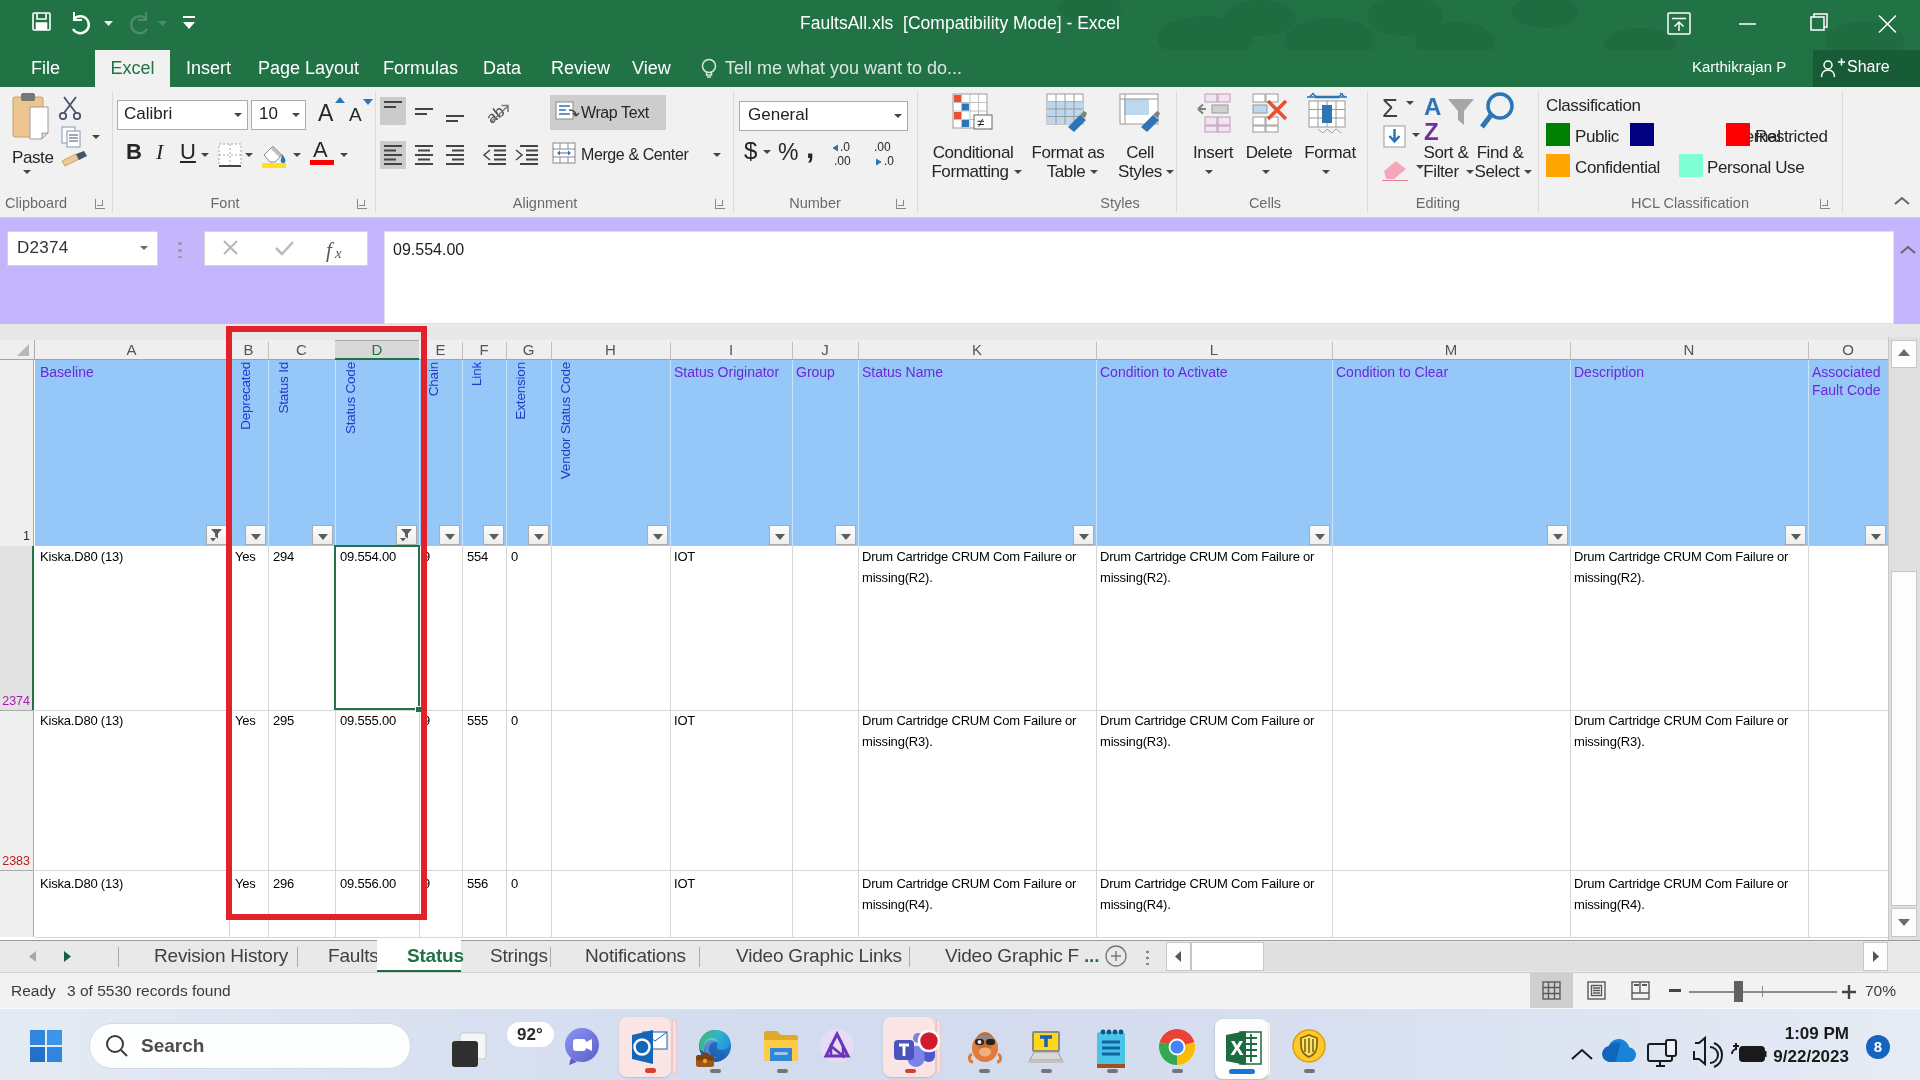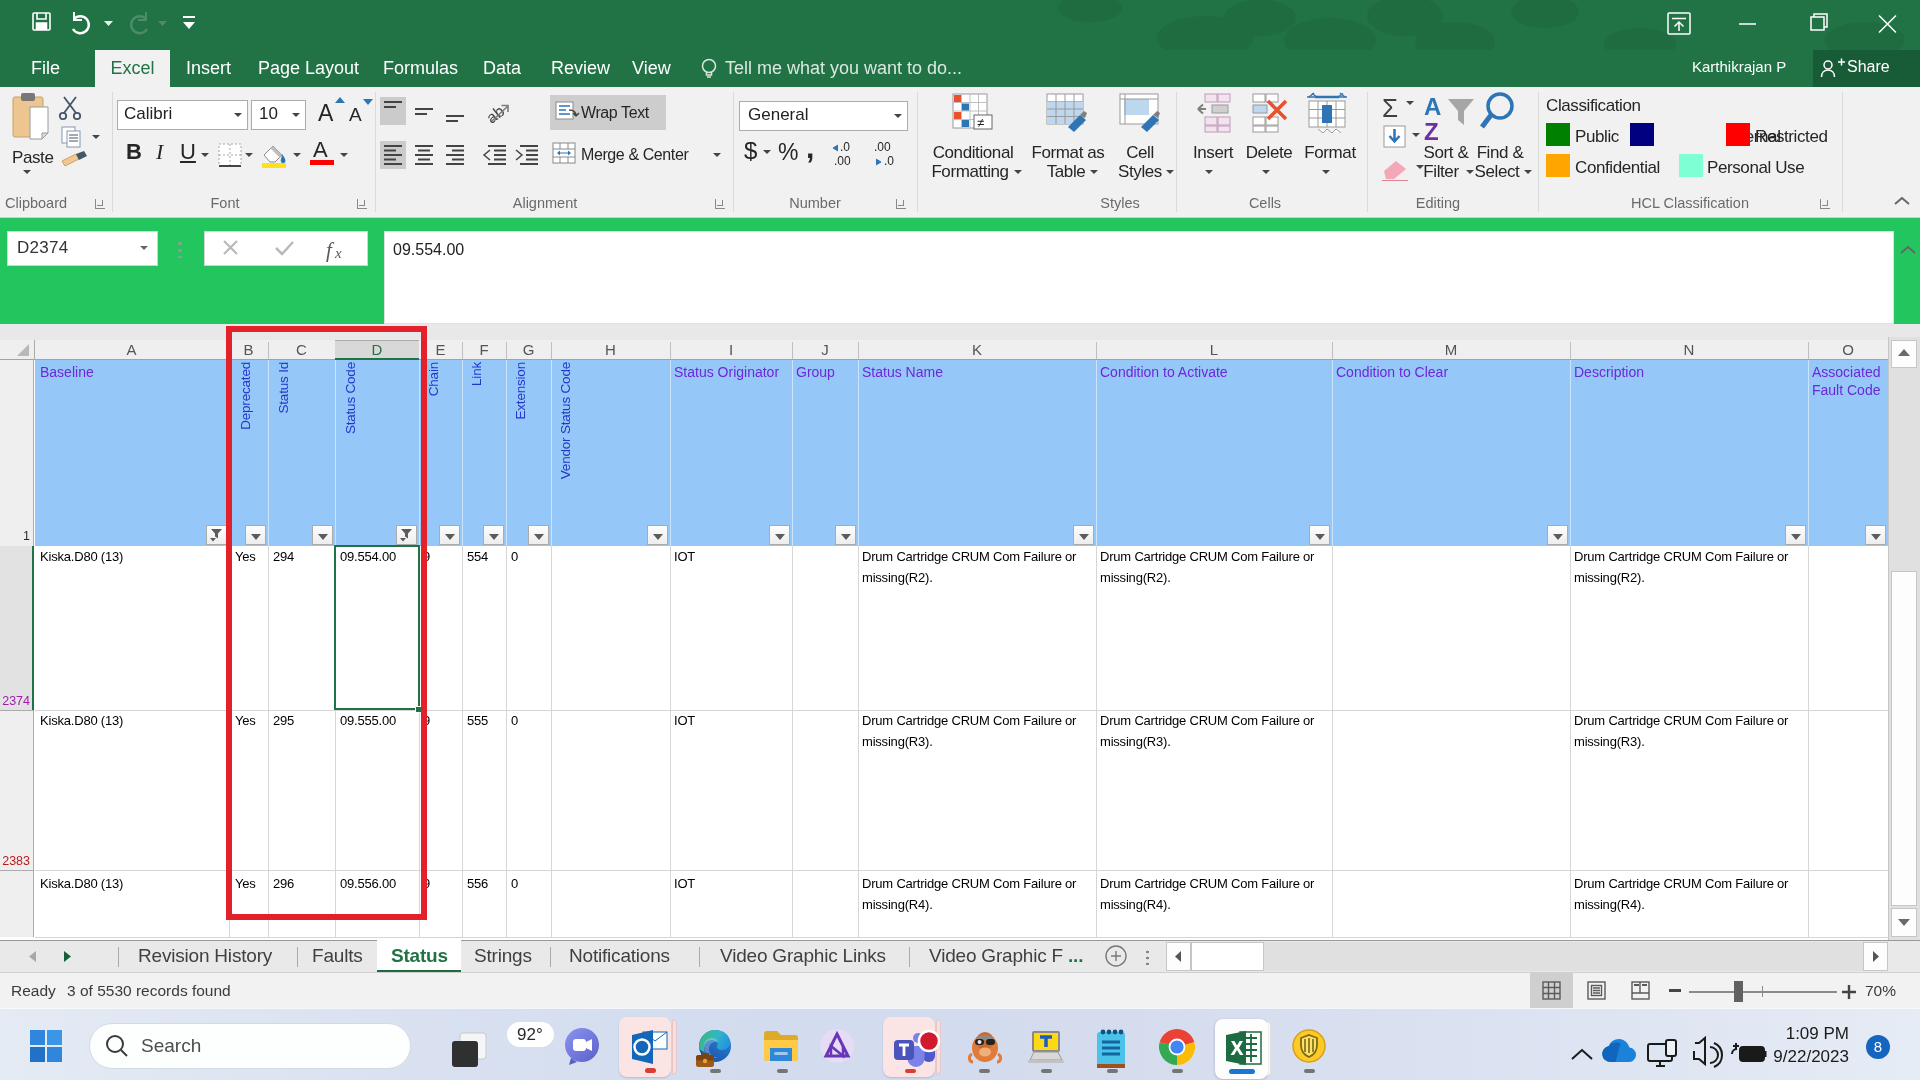--- a/index.html
+++ b/index.html
@@ -15,40 +15,40 @@
 
 #ribbon { left:0; top:87px; width:1920px; height:131px; background:#f1f1f1; border-bottom:1px solid #d2d0ce; }
 .gdiv { top:5px; width:1px; height:120px; background:#dadada; position:absolute; }
 .glabel { top:108px; font-size:14.5px; color:#6a6a6a; position:absolute; text-align:center; }
 .btnlabel { font-size:17px; color:#262626; position:absolute; letter-spacing:-0.4px; }
 .combo { position:absolute; background:#fff; border:1px solid #ababab; }
 .caret { position:absolute; width:0; height:0; border-left:4px solid transparent; border-right:4px solid transparent; border-top:4px solid #444; }
 .dlauncher { position:absolute; width:10px; height:10px; border-left:1px solid #888; border-bottom:1px solid #888; }
 .dlauncher:after { content:""; position:absolute; right:2px; bottom:2px; width:5px; height:5px; border-right:1.5px solid #888; border-bottom:1.5px solid #888; }
 
-#fbar { left:0; top:218px; width:1920px; height:106px; background:#22c55e; }
+#fbar { left:0; top:218px; width:1920px; height:106px; background:#c4b5fd; }
 .fwhite { position:absolute; background:#fff; border:1px solid #d4d4d4; }
 
 #grid { left:0; top:324px; width:1920px; height:616px; background:#fff; }
 .colhead { position:absolute; top:16px; height:20px; font-size:15px; color:#555; text-align:center; line-height:20px; }
 .vline { position:absolute; width:1px; background:#d6d6d6; }
 .hline { position:absolute; height:1px; background:#d6d6d6; }
 .cell { position:absolute; font-size:13px; color:#000; line-height:21px; letter-spacing:-0.2px; }
 .bluetext { position:absolute; font-size:14px; color:#6d28d9; line-height:17.5px; }
 .rot { position:absolute; white-space:nowrap; transform:rotate(-90deg) translateX(-100%); transform-origin:0 0; font-size:13.5px; color:#2336cb; line-height:15px; letter-spacing:-0.2px; }
 .fbtn { position:absolute; width:21px; height:20px; background:linear-gradient(#fdfdfd,#ededed); border:1px solid #ababab; }
 .fbtn .ar { position:absolute; left:5px; top:8px; width:0; height:0; border-left:5px solid transparent; border-right:5px solid transparent; border-top:6px solid #5c5c5c; }
 
 #tabsbar { left:0; top:940px; width:1920px; height:32px; background:#e9e9e9; border-top:1px solid #9a9a9a; }
-.sheettab { position:absolute; top:4px; font-size:19px; color:#404040; letter-spacing:-0.2px; }
+.sheettab { position:absolute; top:4px; font-size:19px; color:#404040; letter-spacing:-0.2px;margin-left:16px; }
 .tdiv { position:absolute; top:6px; width:1px; height:20px; background:#ababab; }
 
 #statusbar { left:0; top:972px; width:1920px; height:36px; background:#f2f2f2; border-top:1px solid #d0d0d0; font-size:15.5px; color:#3b3b3b; }
 
-#taskbar { left:0; top:1008px; width:1920px; height:72px; border-top:1px solid rgba(255,255,255,.7); background:linear-gradient(90deg,#e4ebf4 0%,#d9e1f1 22%,#d2dcee 40%,#d4dcee 58%,#dbe2f1 78%,#e5ecf5 100%); }
+#taskbar { left:0; top:1008px; width:1920px; height:72px; border-top:1px solid rgba(255,255,255,.7); background:linear-gradient(90deg,#e4ebf4 0%,#d9e1f1 22%,#d2dcee 40%,#d4dcee 58%,#dbe2f1 78%,#e5ecf5 100%);font-weight:bold; }
 .tpill { position:absolute; top:60px; width:11px; height:4px; border-radius:2px; background:#757575; }
 </style>
 </head>
 <body>
 <div class="abs" id="titlebar">
   <svg width="1920" height="50" style="position:absolute;left:0;top:0">
     <g fill="#1e6c40">
       <ellipse cx="1205" cy="38" rx="48" ry="22"></ellipse>
       <ellipse cx="1260" cy="18" rx="36" ry="18"></ellipse>
       <ellipse cx="1330" cy="40" rx="46" ry="22"></ellipse>
@@ -79,20 +79,21 @@
       <path d="M146 19 a8.5 8.5 0 1 0 1 10"></path>
       <path d="M146 12 v8 h-8" stroke-width="2"></path>
     </g>
     <path d="M158 21 h9 l-4.5 5 z" fill="#4d8b6a"></path>
 
     <g stroke="#fff" stroke-width="2">
       <path d="M183 17 h12"></path>
     </g>
     <path d="M183 22 h12 l-6 7 z" fill="#fff"></path>
   </svg>
+  <div class="abs" id="title">FaultsAll.xls&nbsp; [Compatibility Mode] - Excel</div>
 
   <svg width="260" height="50" style="position:absolute;left:1660;top:0">
     <g stroke="#fff" fill="none" stroke-width="1.5">
       <rect x="8" y="13" width="22" height="21" rx="1"></rect>
       <path d="M12 18.5 h14"></path>
       <path d="M19 31 v-8 m-4.5 3.5 l4.5 -4.5 l4.5 4.5"></path>
       <path d="M79 24 h17"></path>
       <rect x="151" y="17" width="13" height="13"></rect>
       <path d="M154 17 v-3 h13 v13 h-3"></path>
       <path d="M219 15.5 l17 17 m0 -17 l-17 17"></path>

